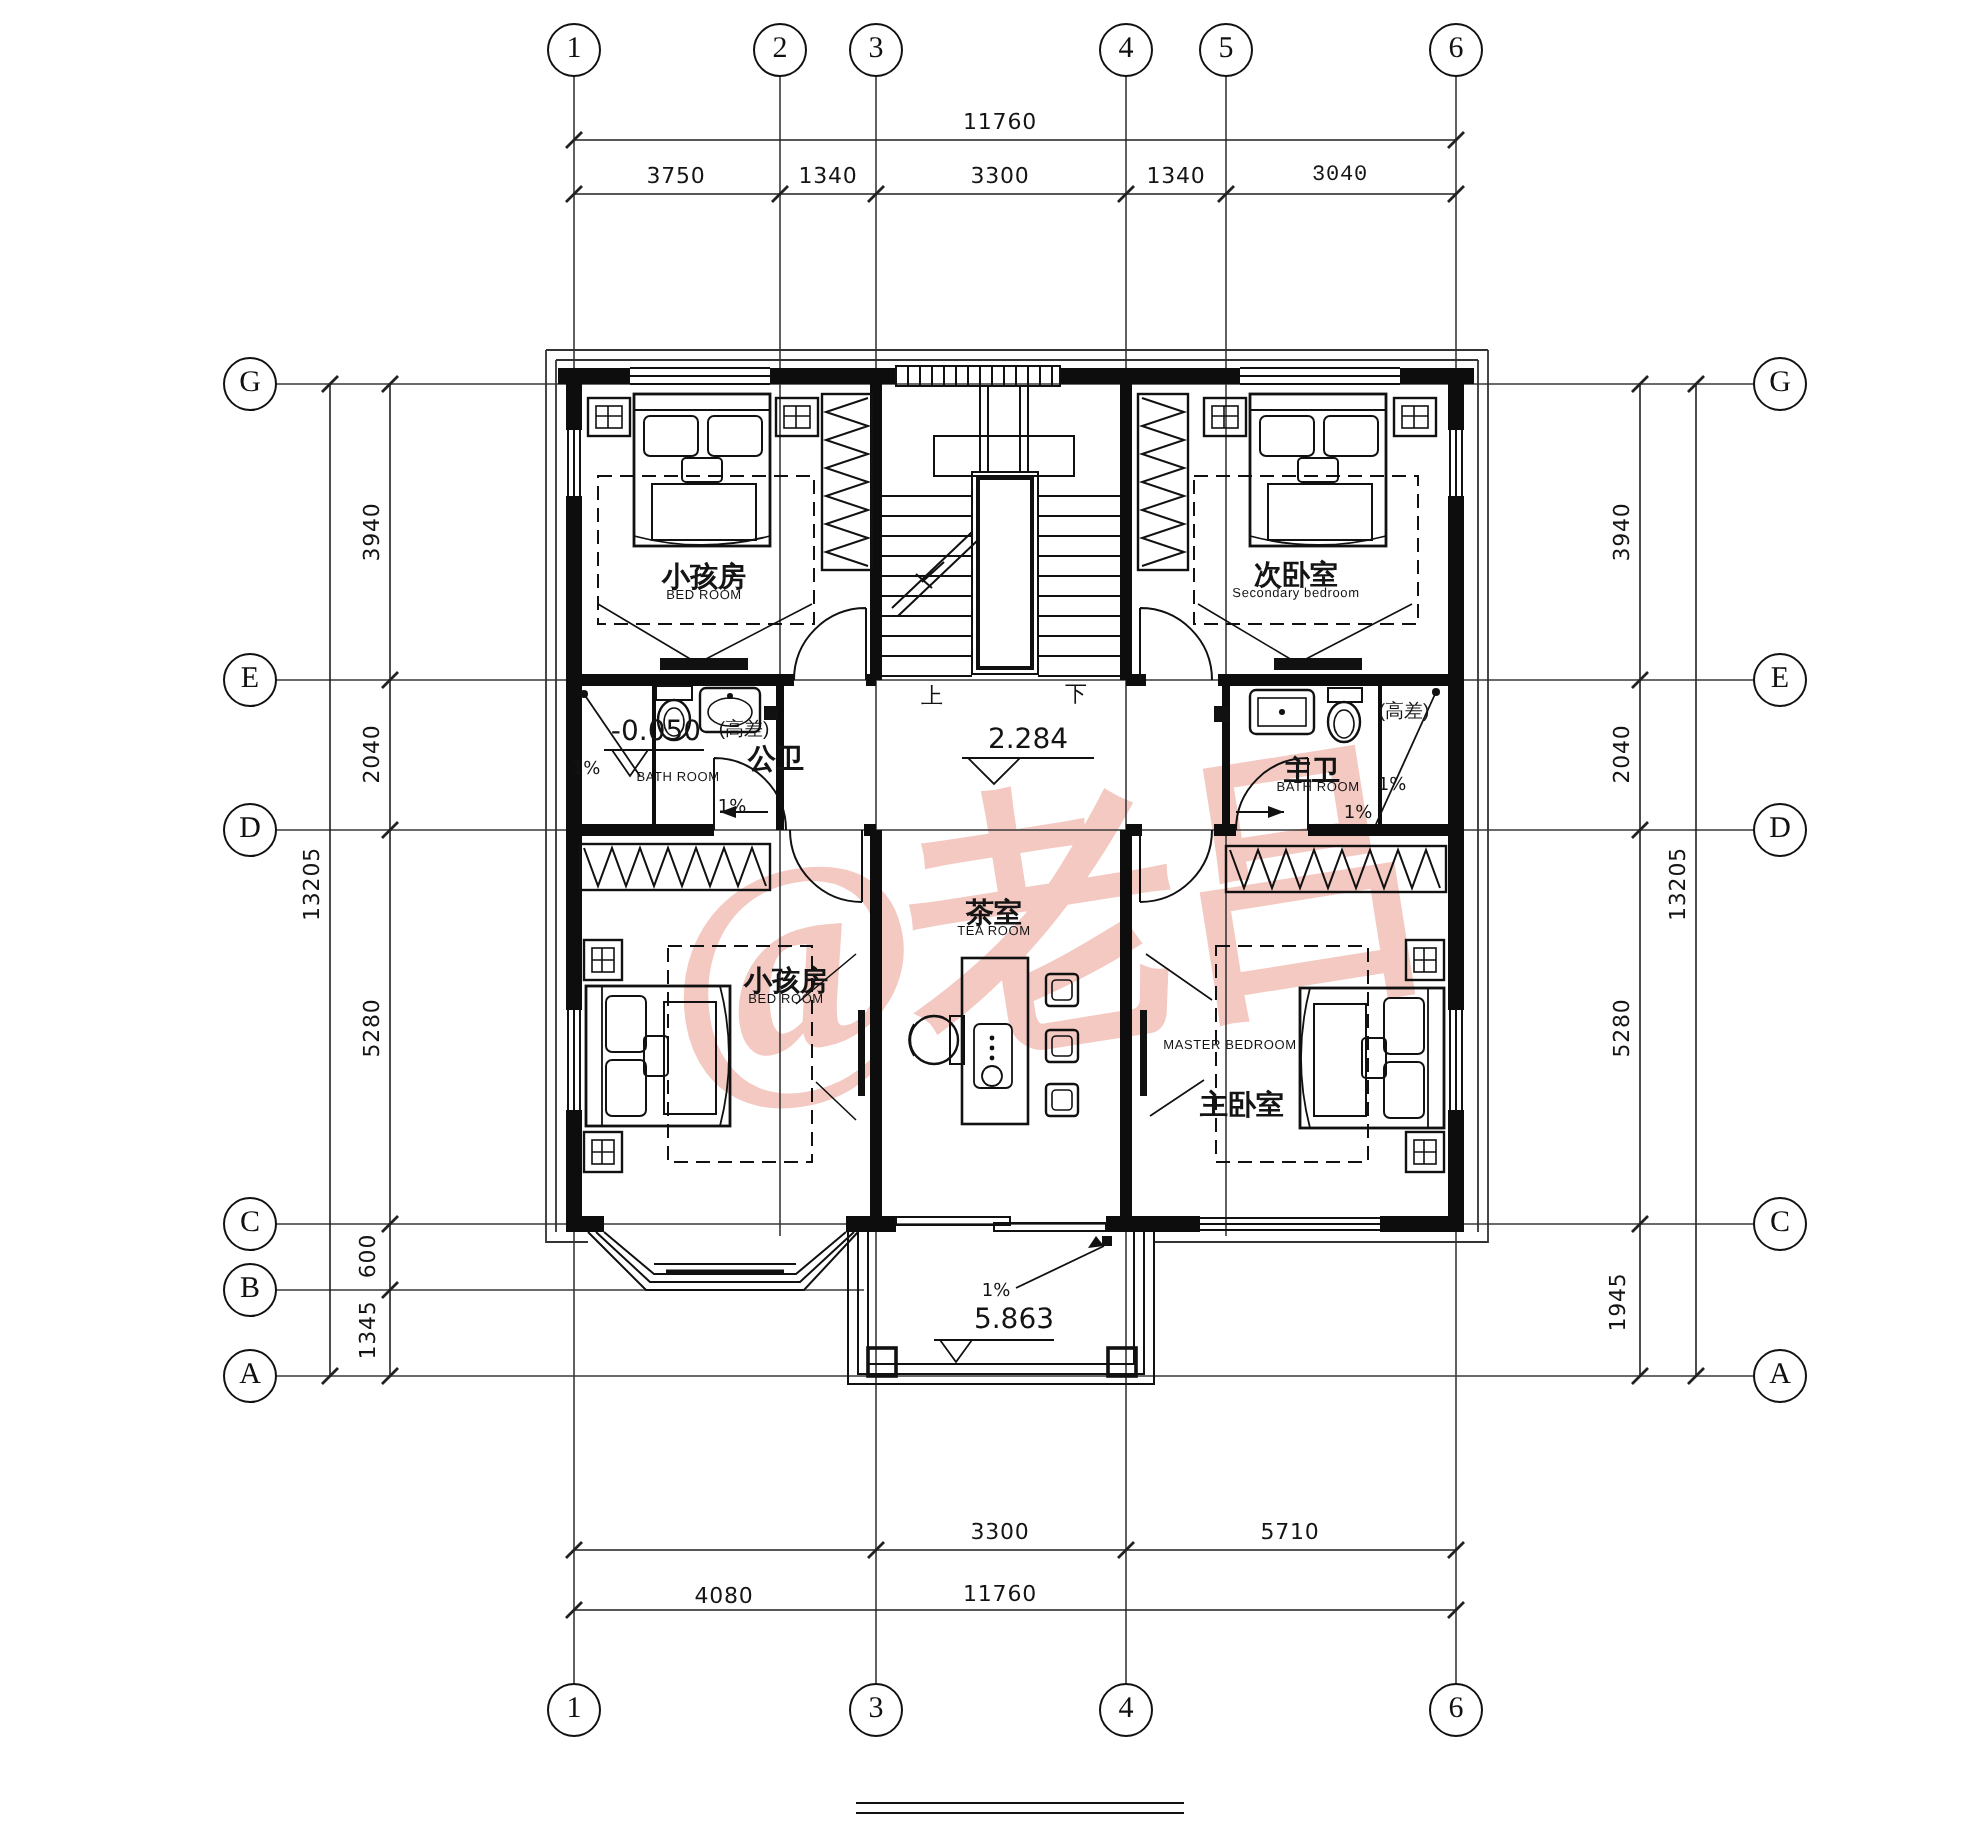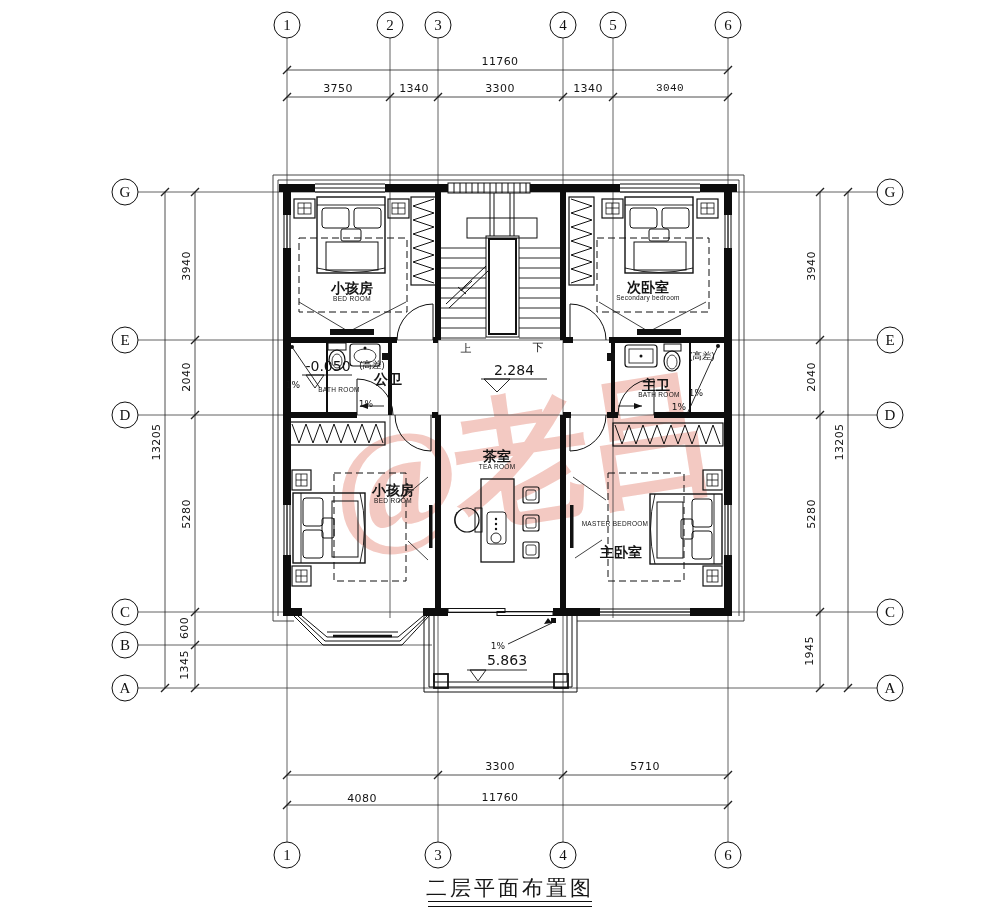--- a/index.html
+++ b/index.html
@@ -365,16 +365,15 @@
   <span class="t lvl" style="left:507px;top:660px;">5.863</span>
   <span class="t lvl" style="left:328px;top:366px;">-0.050</span>
   <span class="t hd" style="left:372px;top:365px;">(高差)</span>
   <span class="t hd" style="left:702px;top:356px;">(高差)</span>
   <span class="t sm" style="left:293px;top:385px;">1%</span>
   <span class="t sm" style="left:366px;top:404px;">1%</span>
   <span class="t sm" style="left:696px;top:393px;">1%</span>
   <span class="t sm" style="left:679px;top:407px;">1%</span>
   <span class="t sm" style="left:498px;top:646px;">1%</span>
 
-  <span class="t title-txt" style="left:510px;top:888px;">二层平面布置图</span>
   <div class="title-ul" style="left:428px;top:901px;width:164px;"></div>
 
 </div>
 
 </body></html>

